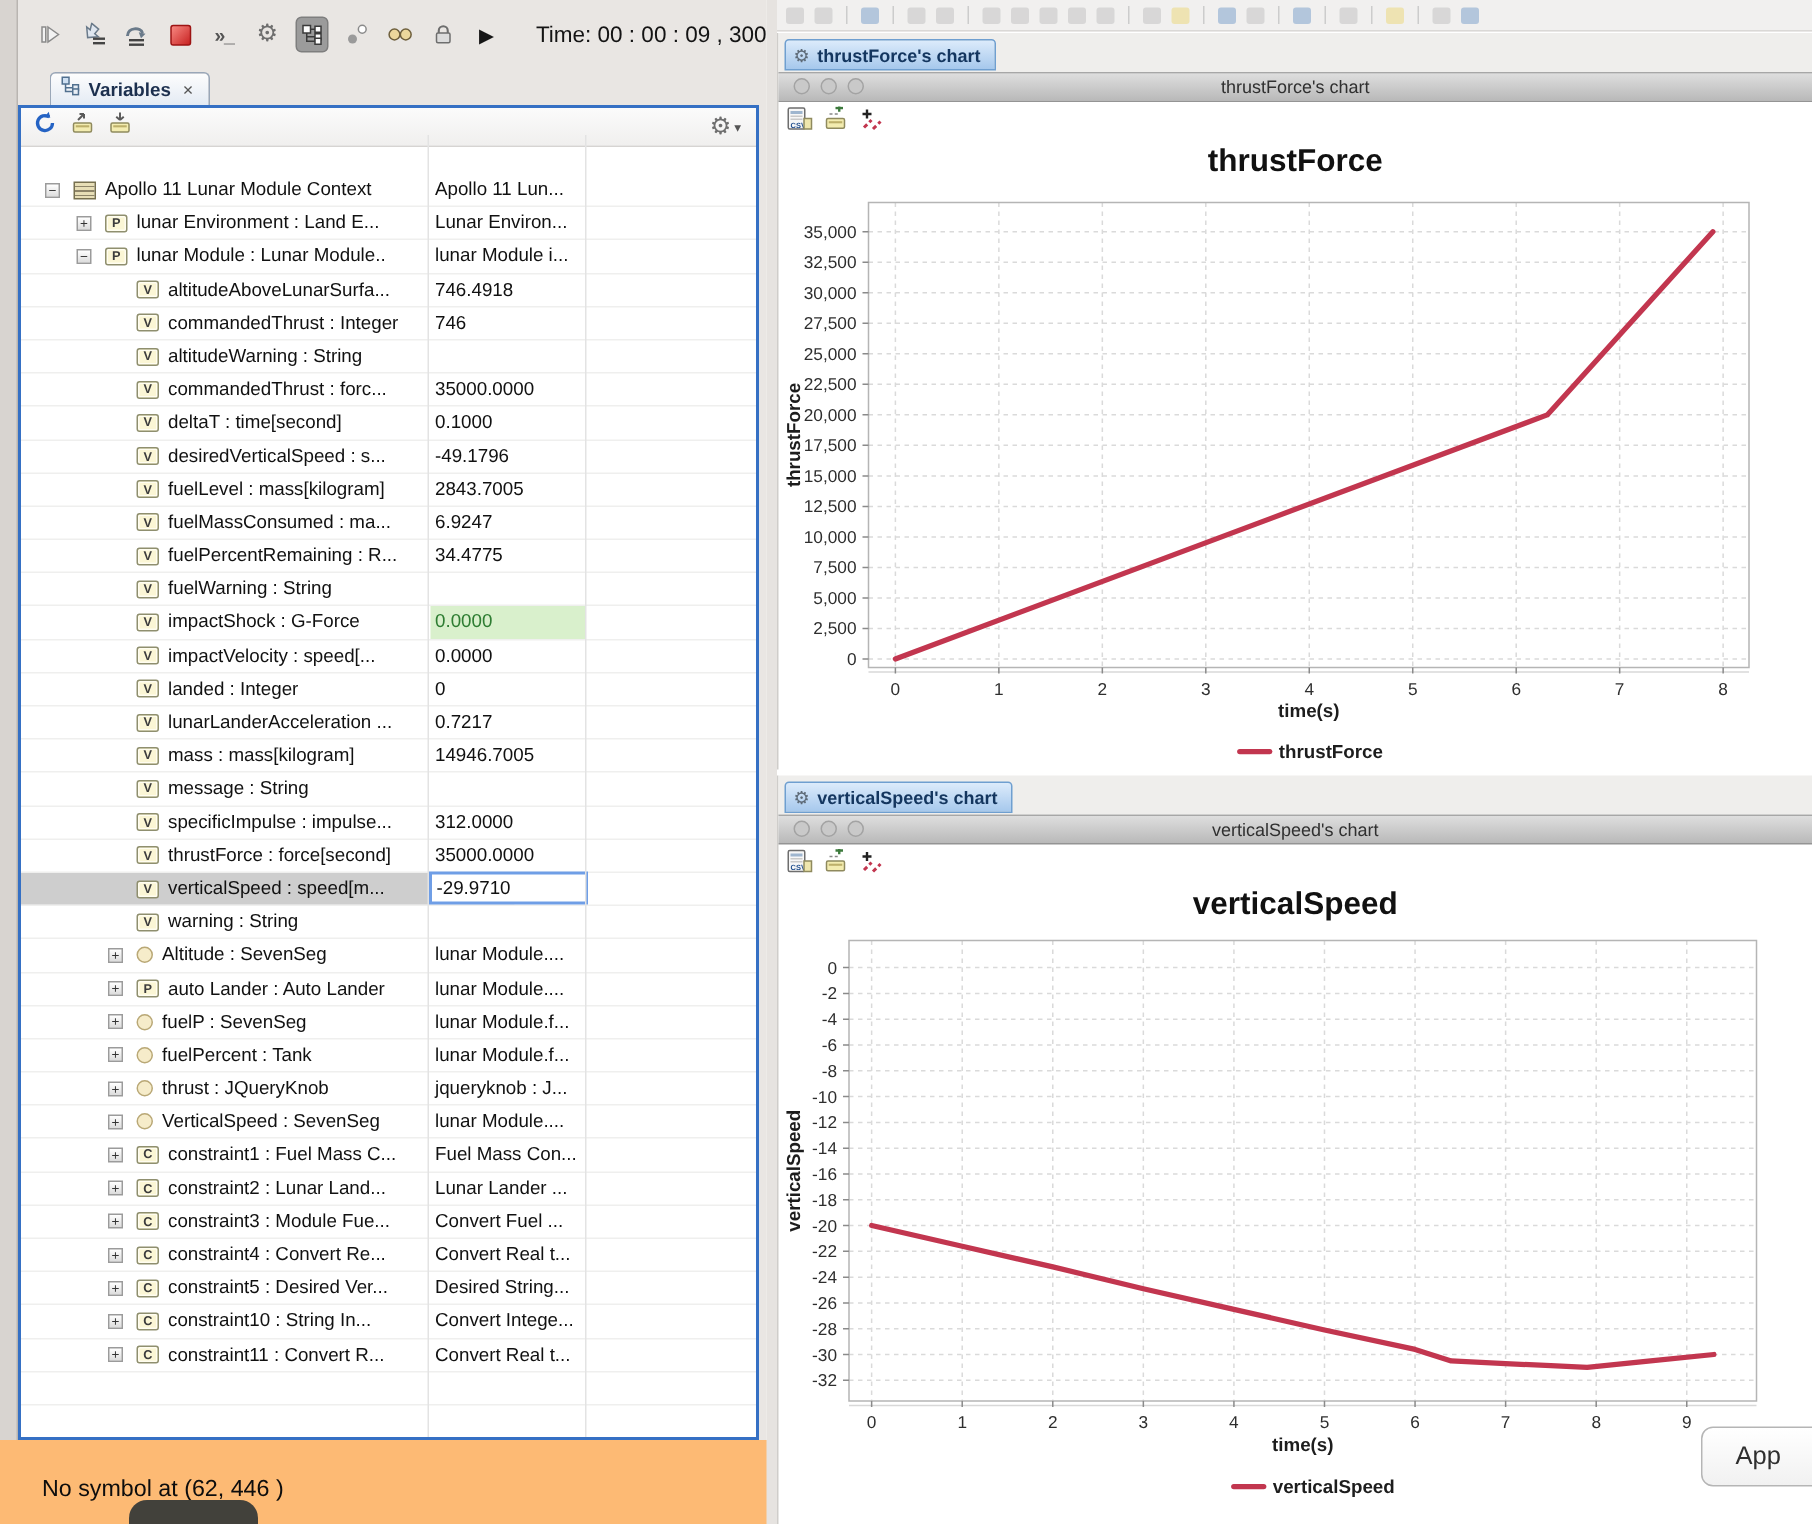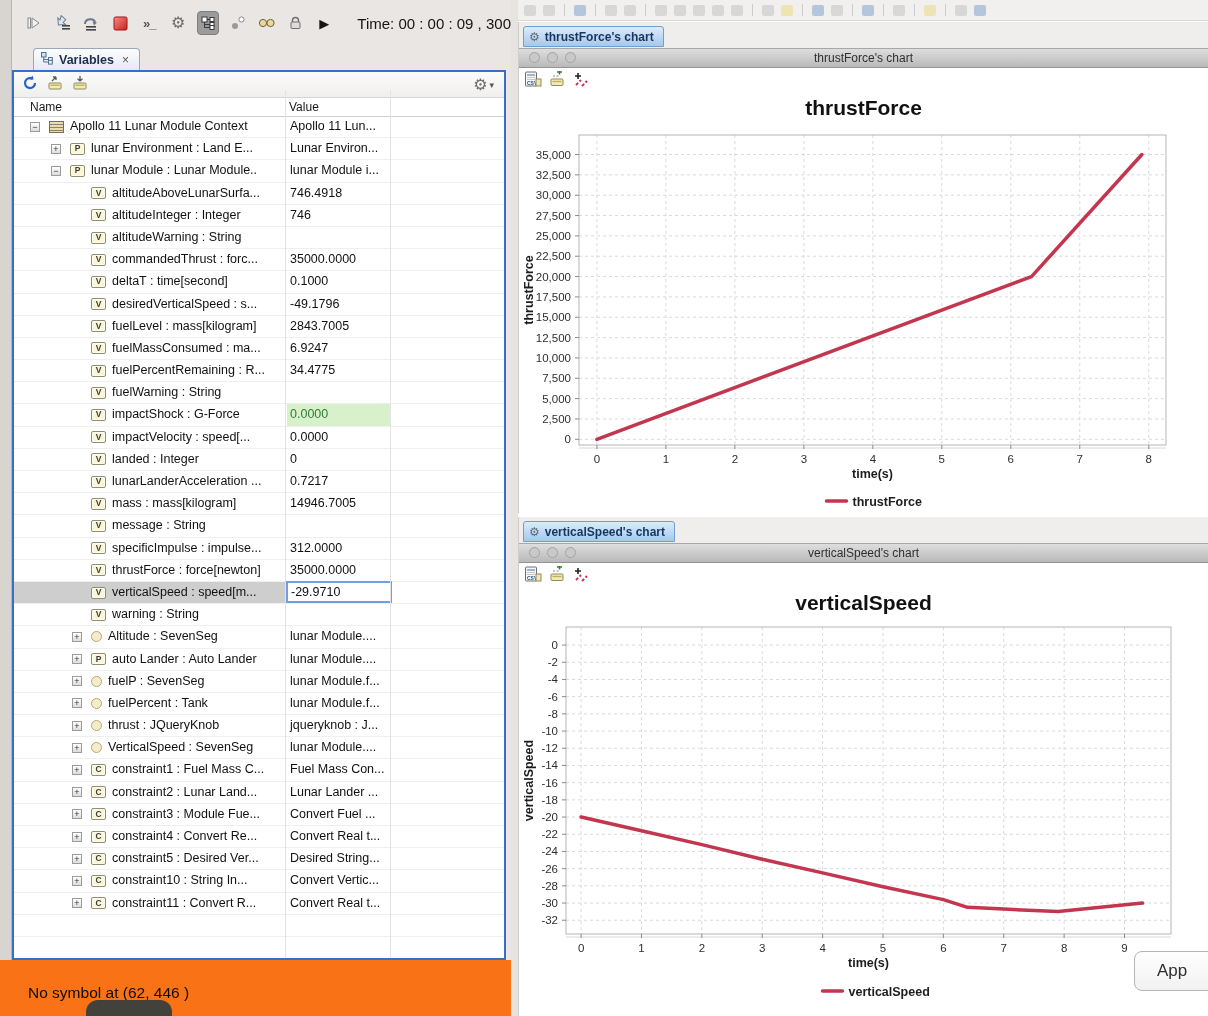--- a/index.html
+++ b/index.html
@@ -39,21 +39,21 @@
   .expander{display:inline-flex;align-items:center;justify-content:center;width:10px;height:10px;box-sizing:border-box;
      border:1px solid #9b9b9b;background:linear-gradient(#ffffff,#dcdcdc);font-size:9px;line-height:8px;color:#333;flex:none;}
   .t-badge{display:inline-flex;align-items:center;justify-content:center;width:15px;height:12px;box-sizing:border-box;flex:none;
      background:#fbf6d5;border:1px solid #8f8f6f;border-radius:2px;font-size:8.5px;font-weight:bold;color:#3c3c3c;box-shadow:inset 0 0 0 1px #fffdf0;}
   .t-circle{display:inline-block;width:11px;height:11px;border-radius:50%;background:#f6ecca;border:1px solid #b9a876;box-sizing:border-box;flex:none;}
   .t-root{display:inline-block;width:15px;height:12px;background:repeating-linear-gradient(#e7deb6 0 2px,#8d8468 2px 3px);border:1px solid #77704f;box-sizing:border-box;flex:none;}
   .nametext{margin-left:6px;overflow:hidden;}
   #value-editor{position:absolute;left:272px;top:-1px;width:106px;height:22px;box-sizing:border-box;border:2px solid #6f9ee6;background:#fff;
      font-family:"Liberation Sans",sans-serif;font-size:12.5px;padding:0 0 0 3px;color:#111;outline:none;}
   
-  #statusbar{position:absolute;left:0;top:960px;width:518px;height:56px;background:#f97316;}
+  #statusbar{position:absolute;left:0;top:960px;width:518px;height:56px;background:#fdba74;}
   #status-text{position:absolute;left:28px;top:24px;font-size:15.5px;color:#0d0d0d;}
   #dock-blob{position:absolute;left:86px;top:1000px;width:86px;height:30px;background:#42413b;border-radius:12px;}
   
   #divider{position:absolute;left:511px;top:0;width:7px;height:1016px;background:#e6e3e0;}
   #top-toolbar-right{position:absolute;left:518px;top:0;width:690px;height:20px;background:#f1f0ef;border-bottom:1px solid #dad8d6;
      display:flex;align-items:center;gap:7px;padding-left:6px;overflow:hidden;}
   .ghost-ic{width:12px;height:11px;background:#cfcfcf;border-radius:2px;opacity:.75;flex:none;}
   .ghost-ic.blue{background:#9db8d6;}
   .ghost-ic.yellow{background:#ecdf9e;}
   .ghost-sep{width:1px;height:12px;background:#cccccc;flex:none;margin:0 2px;}
@@ -180,24 +180,20 @@
             <path d="M8 1 L8 6 M8 6 L5.5 3.8 M8 6 L10.5 3.8" stroke="#5a5a5a" stroke-width="1.3" fill="none"></path>
             <rect x="2" y="8" width="12" height="6" rx="1" fill="#f3ecb0" stroke="#8f8a5e"></rect>
             <rect x="3.5" y="9.5" width="9" height="1.4" fill="#bdb06a"></rect>
           </svg></span>
       <span class="spacer"></span>
       <span id="view-menu">
         <span class="gear-glyph">⚙</span>
         <span style="font-size:9px;color:#555;">▾</span>
       </span>
     </div>
-    <div id="vheader">
-      <span class="h-name">Name</span>
-      <span class="h-value">Value</span>
-    </div>
     <div class="colsep" style="left:271px;"></div>
     <div class="colsep" style="left:376px;"></div>
     <div id="vrows">
         <div class="vrow">
           <div class="namecell" style="padding-left: 16px;">
             <span class="expander">−</span>
             <span style="margin-left: 9px; display: inline-flex; flex: 0 0 auto;">
               <span class="t-root"></span>
             </span>
             <span class="nametext">Apollo 11 Lunar Module Context</span>
@@ -233,21 +229,21 @@
             <span class="nametext">altitudeAboveLunarSurfa...</span>
           </div>
           <div class="valuecell">746.4918</div>
         </div>
         <div class="vrow">
           <div class="namecell" style="padding-left: 58px;">
             <span style="display: inline-block; width: 10px; flex: 0 0 auto;"></span>
             <span style="margin-left: 9px; display: inline-flex; flex: 0 0 auto;">
               <span class="t-badge">V</span>
             </span>
-            <span class="nametext">altitudeInteger : Integer</span>
+            <span class="nametext">commandedThrust : Integer</span>
           </div>
           <div class="valuecell">746</div>
         </div>
         <div class="vrow">
           <div class="namecell" style="padding-left: 58px;">
             <span style="display: inline-block; width: 10px; flex: 0 0 auto;"></span>
             <span style="margin-left: 9px; display: inline-flex; flex: 0 0 auto;">
               <span class="t-badge">V</span>
             </span>
             <span class="nametext">altitudeWarning : String</span>
@@ -393,21 +389,21 @@
             <span class="nametext">specificImpulse : impulse...</span>
           </div>
           <div class="valuecell">312.0000</div>
         </div>
         <div class="vrow">
           <div class="namecell" style="padding-left: 58px;">
             <span style="display: inline-block; width: 10px; flex: 0 0 auto;"></span>
             <span style="margin-left: 9px; display: inline-flex; flex: 0 0 auto;">
               <span class="t-badge">V</span>
             </span>
-            <span class="nametext">thrustForce : force[newton]</span>
+            <span class="nametext">thrustForce : force[second]</span>
           </div>
           <div class="valuecell">35000.0000</div>
         </div>
         <div class="vrow selected">
           <div class="namecell" style="padding-left: 58px;">
             <span style="display: inline-block; width: 10px; flex: 0 0 auto;"></span>
             <span style="margin-left: 9px; display: inline-flex; flex: 0 0 auto;">
               <span class="t-badge">V</span>
             </span>
             <span class="nametext">verticalSpeed : speed[m...</span>
@@ -535,21 +531,21 @@
           <div class="valuecell">Desired String...</div>
         </div>
         <div class="vrow">
           <div class="namecell" style="padding-left: 58px;">
             <span class="expander">+</span>
             <span style="margin-left: 9px; display: inline-flex; flex: 0 0 auto;">
               <span class="t-badge">C</span>
             </span>
             <span class="nametext">constraint10 : String In...</span>
           </div>
-          <div class="valuecell">Convert Vertic...</div>
+          <div class="valuecell">Convert Intege...</div>
         </div>
         <div class="vrow">
           <div class="namecell" style="padding-left: 58px;">
             <span class="expander">+</span>
             <span style="margin-left: 9px; display: inline-flex; flex: 0 0 auto;">
               <span class="t-badge">C</span>
             </span>
             <span class="nametext">constraint11 : Convert R...</span>
           </div>
           <div class="valuecell">Convert Real t...</div>

